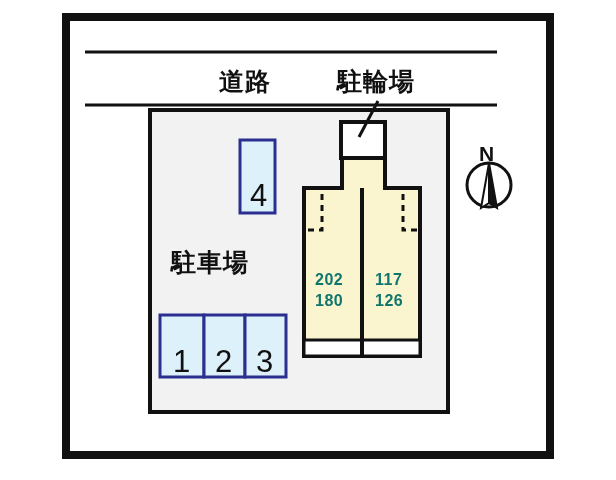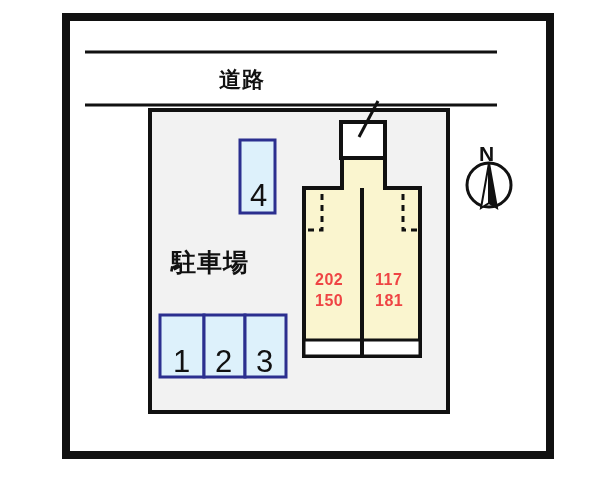--- a/index.html
+++ b/index.html
@@ -31,21 +31,21 @@
     color: #111111;
     line-height: 1;
     user-select: none;
   }
   .jp-label {
     font-family: "DejaVu Sans", "Liberation Sans", sans-serif;
     font-weight: 700;
     letter-spacing: 1px;
   }
   .road-label {
-    font-size: 22px;
+    font-size: 25px;
     left: 219px;
     top: 69px;
   }
   .bike-label {
     font-size: 25px;
     left: 337px;
     top: 69px;
   }
   .parking-label {
     font-size: 25px;
@@ -55,21 +55,21 @@
   .stall-num {
     font-family: "Liberation Sans", "DejaVu Sans", sans-serif;
     font-weight: 400;
     font-size: 31px;
     color: #111111;
   }
   .unit-num {
     font-family: "Liberation Sans", "DejaVu Sans", sans-serif;
     font-weight: 700;
     font-size: 16px;
-    color: #ef4444;
+    color: #0f766e;
     letter-spacing: 0.5px;
   }
   .compass-n {
     font-family: "Liberation Sans", "DejaVu Sans", sans-serif;
     font-weight: 700;
     font-size: 21px;
     color: #111111;
     left: 479px;
     top: 143px;
   }
@@ -133,32 +133,33 @@
     <g>
       <circle cx="489" cy="185" r="22" fill="#ffffff" stroke="#111111" stroke-width="3"></circle>
       <polygon points="489,163 481,208 489,203" fill="#ffffff" stroke="#111111" stroke-width="2"></polygon>
       <polygon points="489,163 497,208 489,203" fill="#111111" stroke="#111111" stroke-width="2"></polygon>
     </g>
   </svg>
 
 
   <div class="txt jp-label road-label">道路</div>
 
+  <div class="txt jp-label bike-label">駐輪場</div>
 
   <div class="txt jp-label parking-label">駐車場</div>
 
   <div class="txt compass-n">N</div>
 
   <div class="txt stall-num" style="left:250px; top:180px;">4</div>
 
   <div class="txt stall-num" style="left:173px; top:346px;">1</div>
 
   <div class="txt stall-num" style="left:215px; top:346px;">2</div>
 
   <div class="txt stall-num" style="left:256px; top:346px;">3</div>
 
   <div class="txt unit-num" style="left:315px; top:272px;">202</div>
-  <div class="txt unit-num" style="left:315px; top:293px;">150</div>
+  <div class="txt unit-num" style="left:315px; top:293px;">180</div>
 
   <div class="txt unit-num" style="left:375px; top:272px;">117</div>
-  <div class="txt unit-num" style="left:375px; top:293px;">181</div>
+  <div class="txt unit-num" style="left:375px; top:293px;">126</div>
 
 </div>
 
 </body></html>

